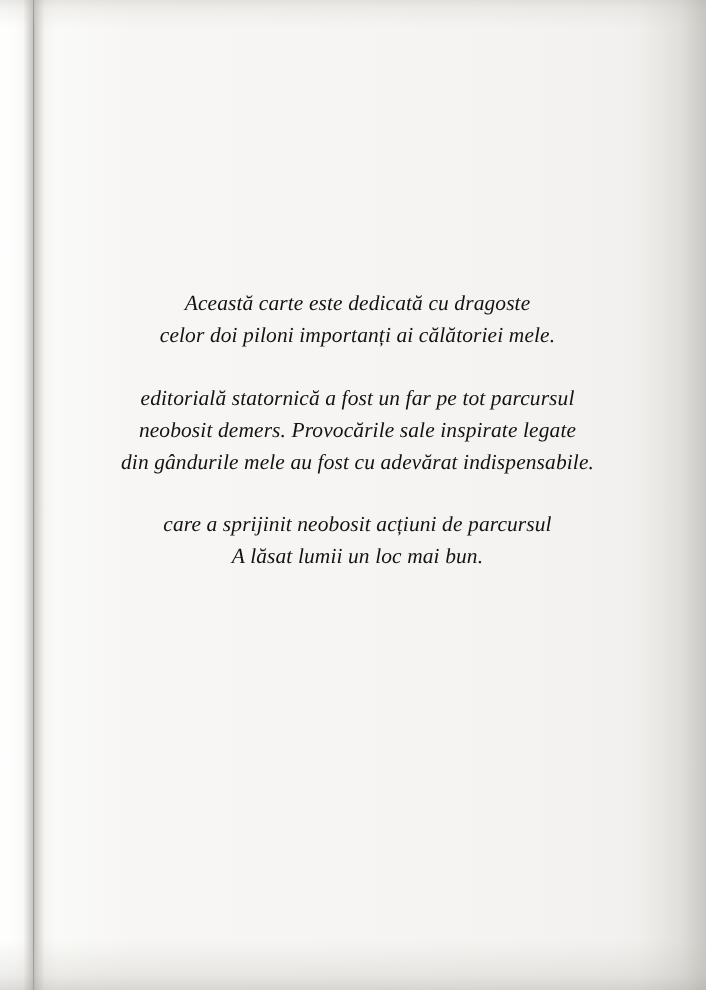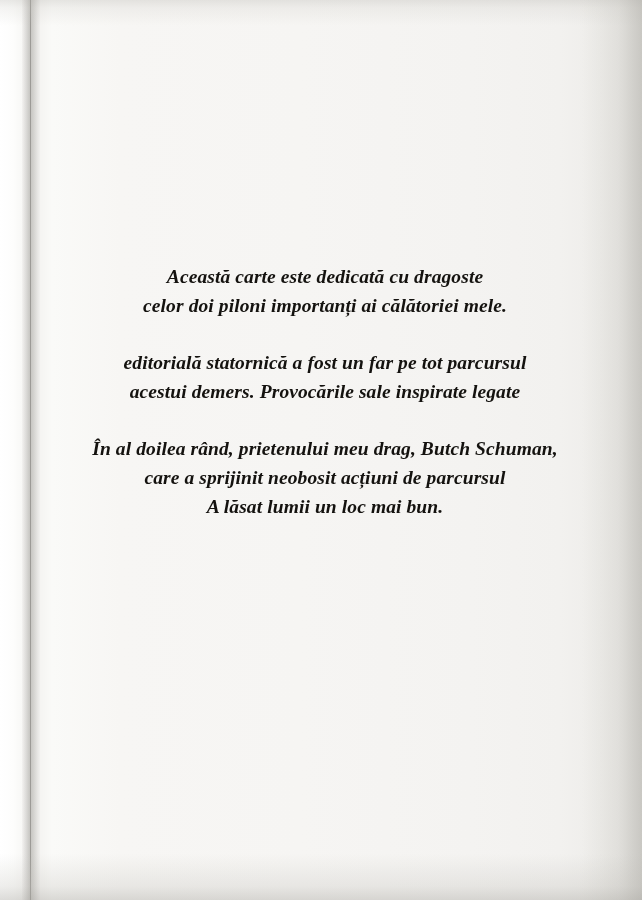--- a/index.html
+++ b/index.html
@@ -108,21 +108,20 @@
     line-height: 29px;
     letter-spacing: 0.1px;
     margin: 0 0 26px 0;
   }
   .para:last-child {
     margin-bottom: 0;
   }
   .para .line {
     display: block;
     white-space: pre;
-    font-weight: bold;
   }
   .para-1 { margin-bottom: 28px; }
   .para-2 { margin-bottom: 28px; }
 </style>
 </head>
 <body>
 
 <div class="page-scan">
 
   <div class="left-margin-strip"></div>
@@ -134,23 +133,23 @@
 
   <div class="dedication-block">
 
     <p class="para para-1">
       <span class="line">Această carte este dedicată cu dragoste</span>
       <span class="line">celor doi piloni importanți ai călătoriei mele.</span>
     </p>
 
     <p class="para para-2">
       <span class="line">editorială statornică a fost un far pe tot parcursul</span>
-      <span class="line">acestui demers. Provocările sale inspirate legate</span>
+      <span class="line">neobosit demers. Provocările sale inspirate legate</span>
+      <span class="line">din gândurile mele au fost cu adevărat indispensabile.</span>
     </p>
 
     <p class="para para-3">
-      <span class="line">În al doilea rând, prietenului meu drag, Butch Schuman,</span>
       <span class="line">care a sprijinit neobosit acțiuni de parcursul</span>
       <span class="line">A lăsat lumii un loc mai bun.</span>
     </p>
 
   </div>
 </div>
 
 </body></html>

